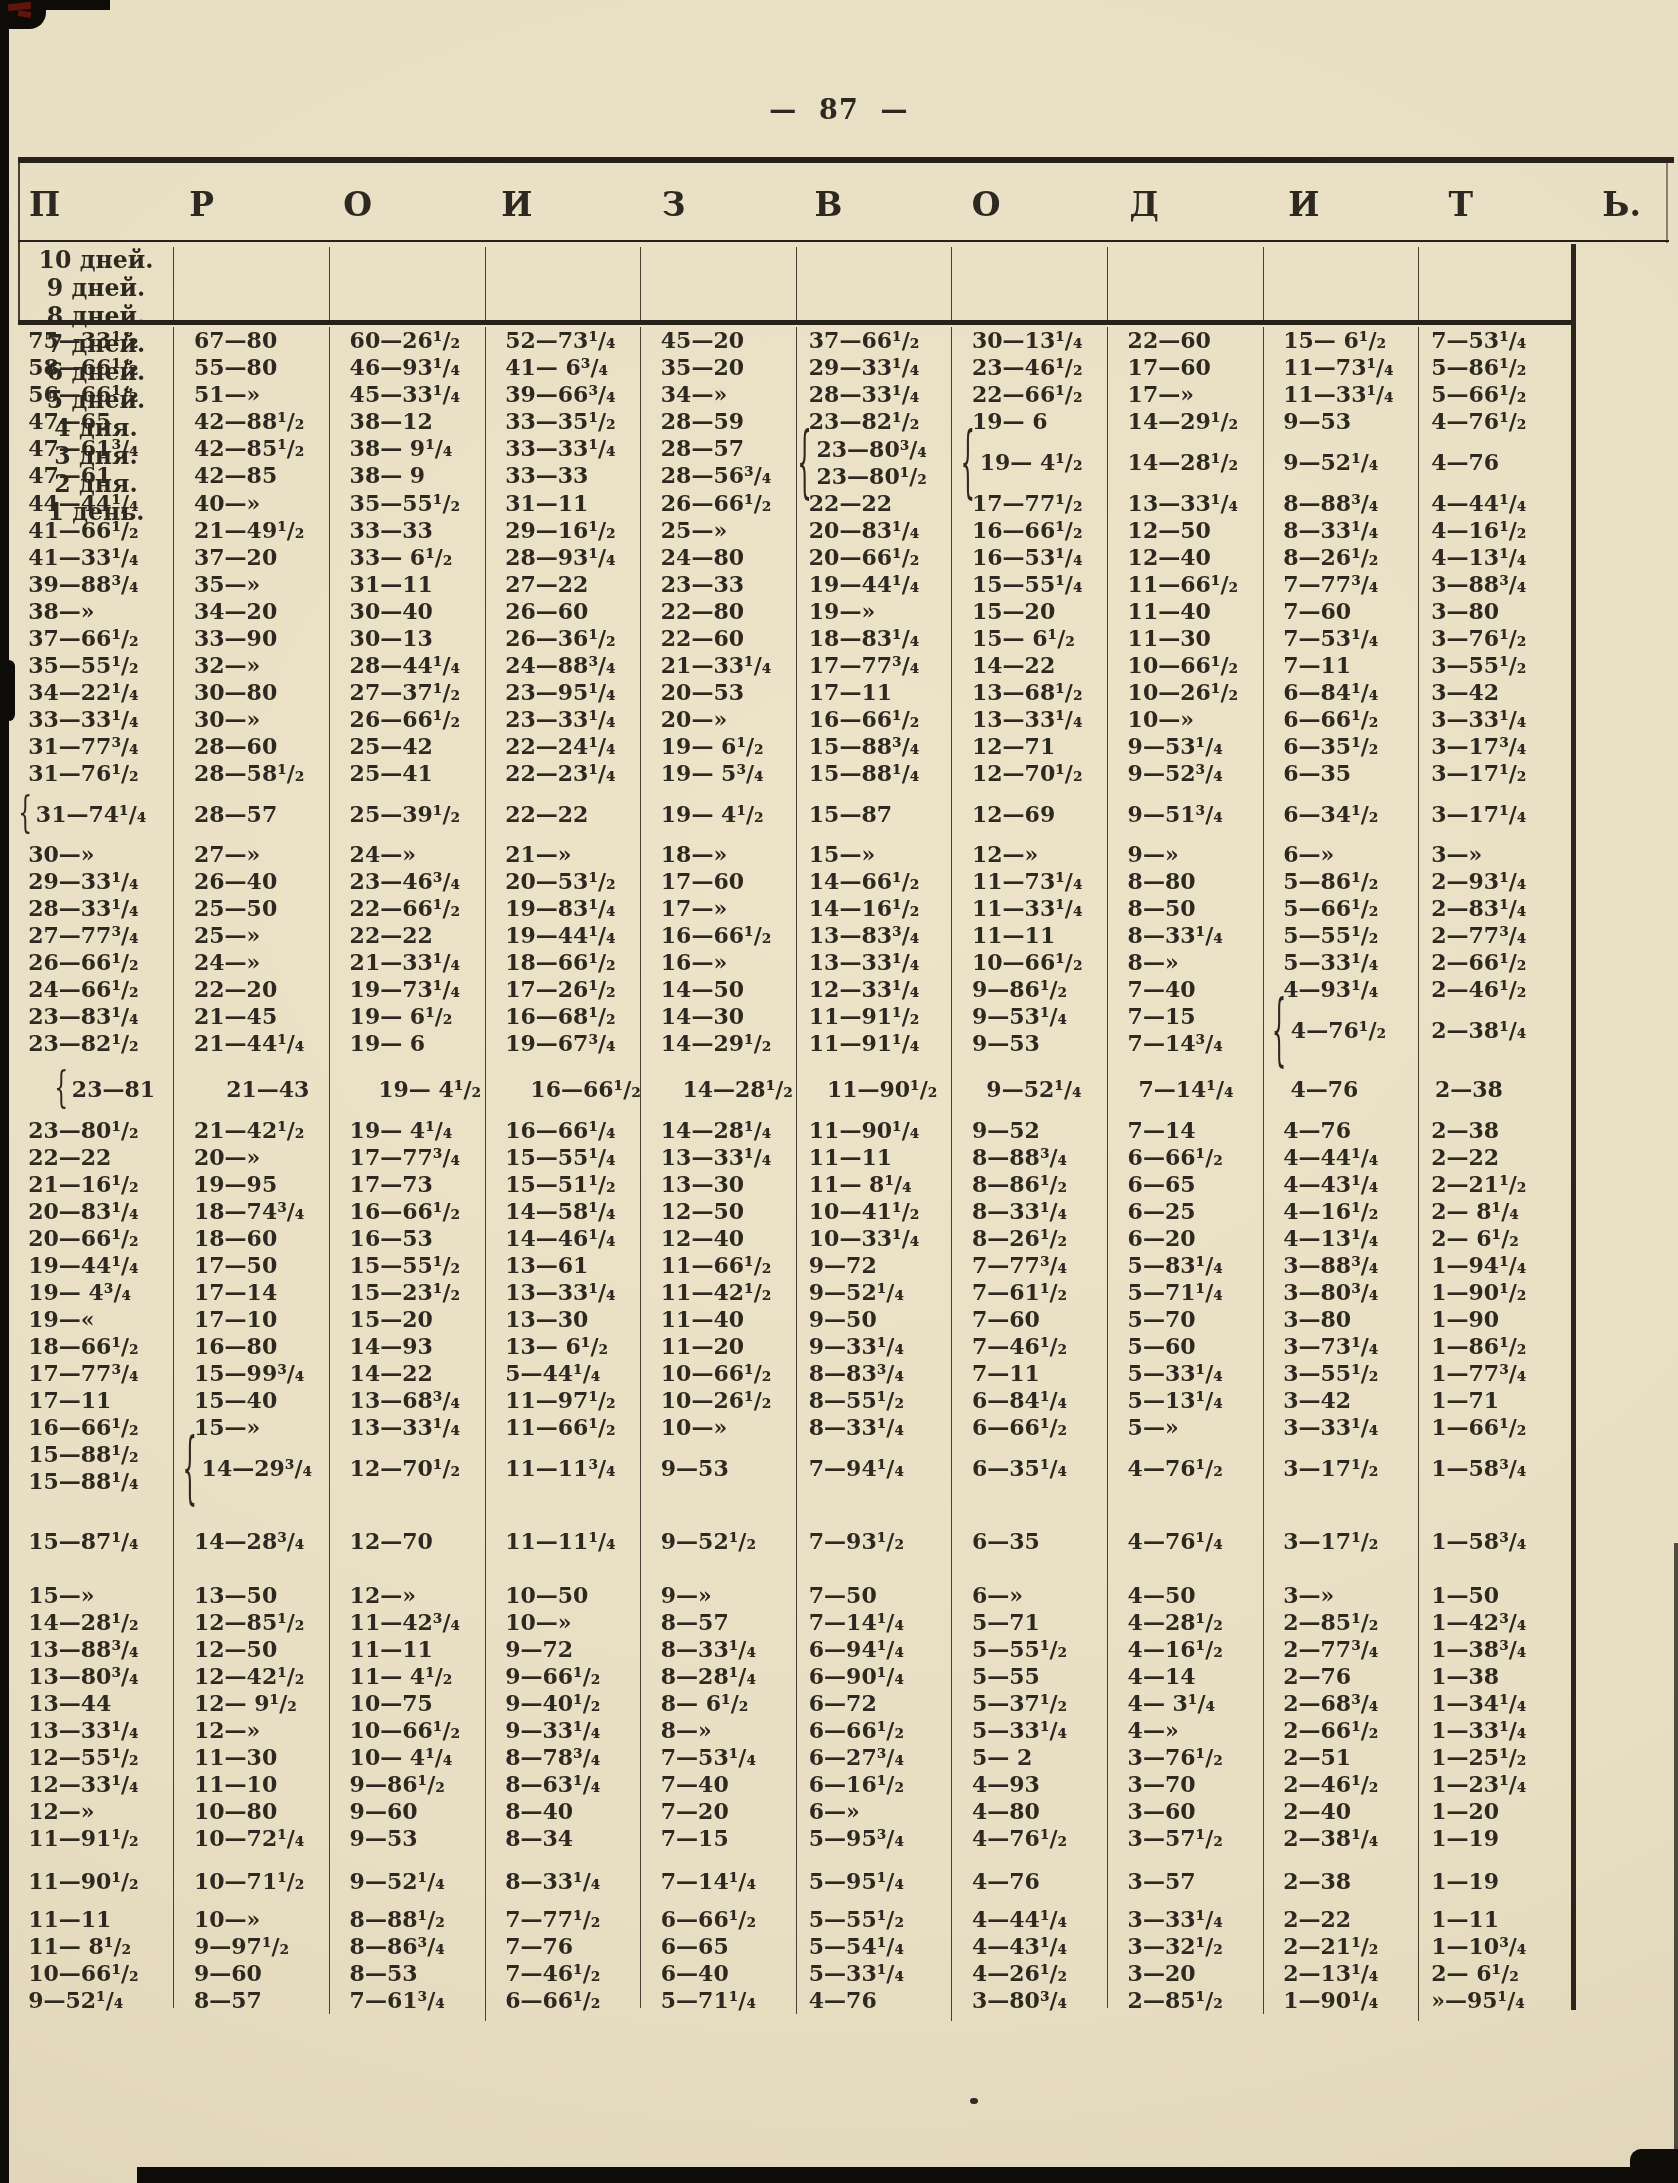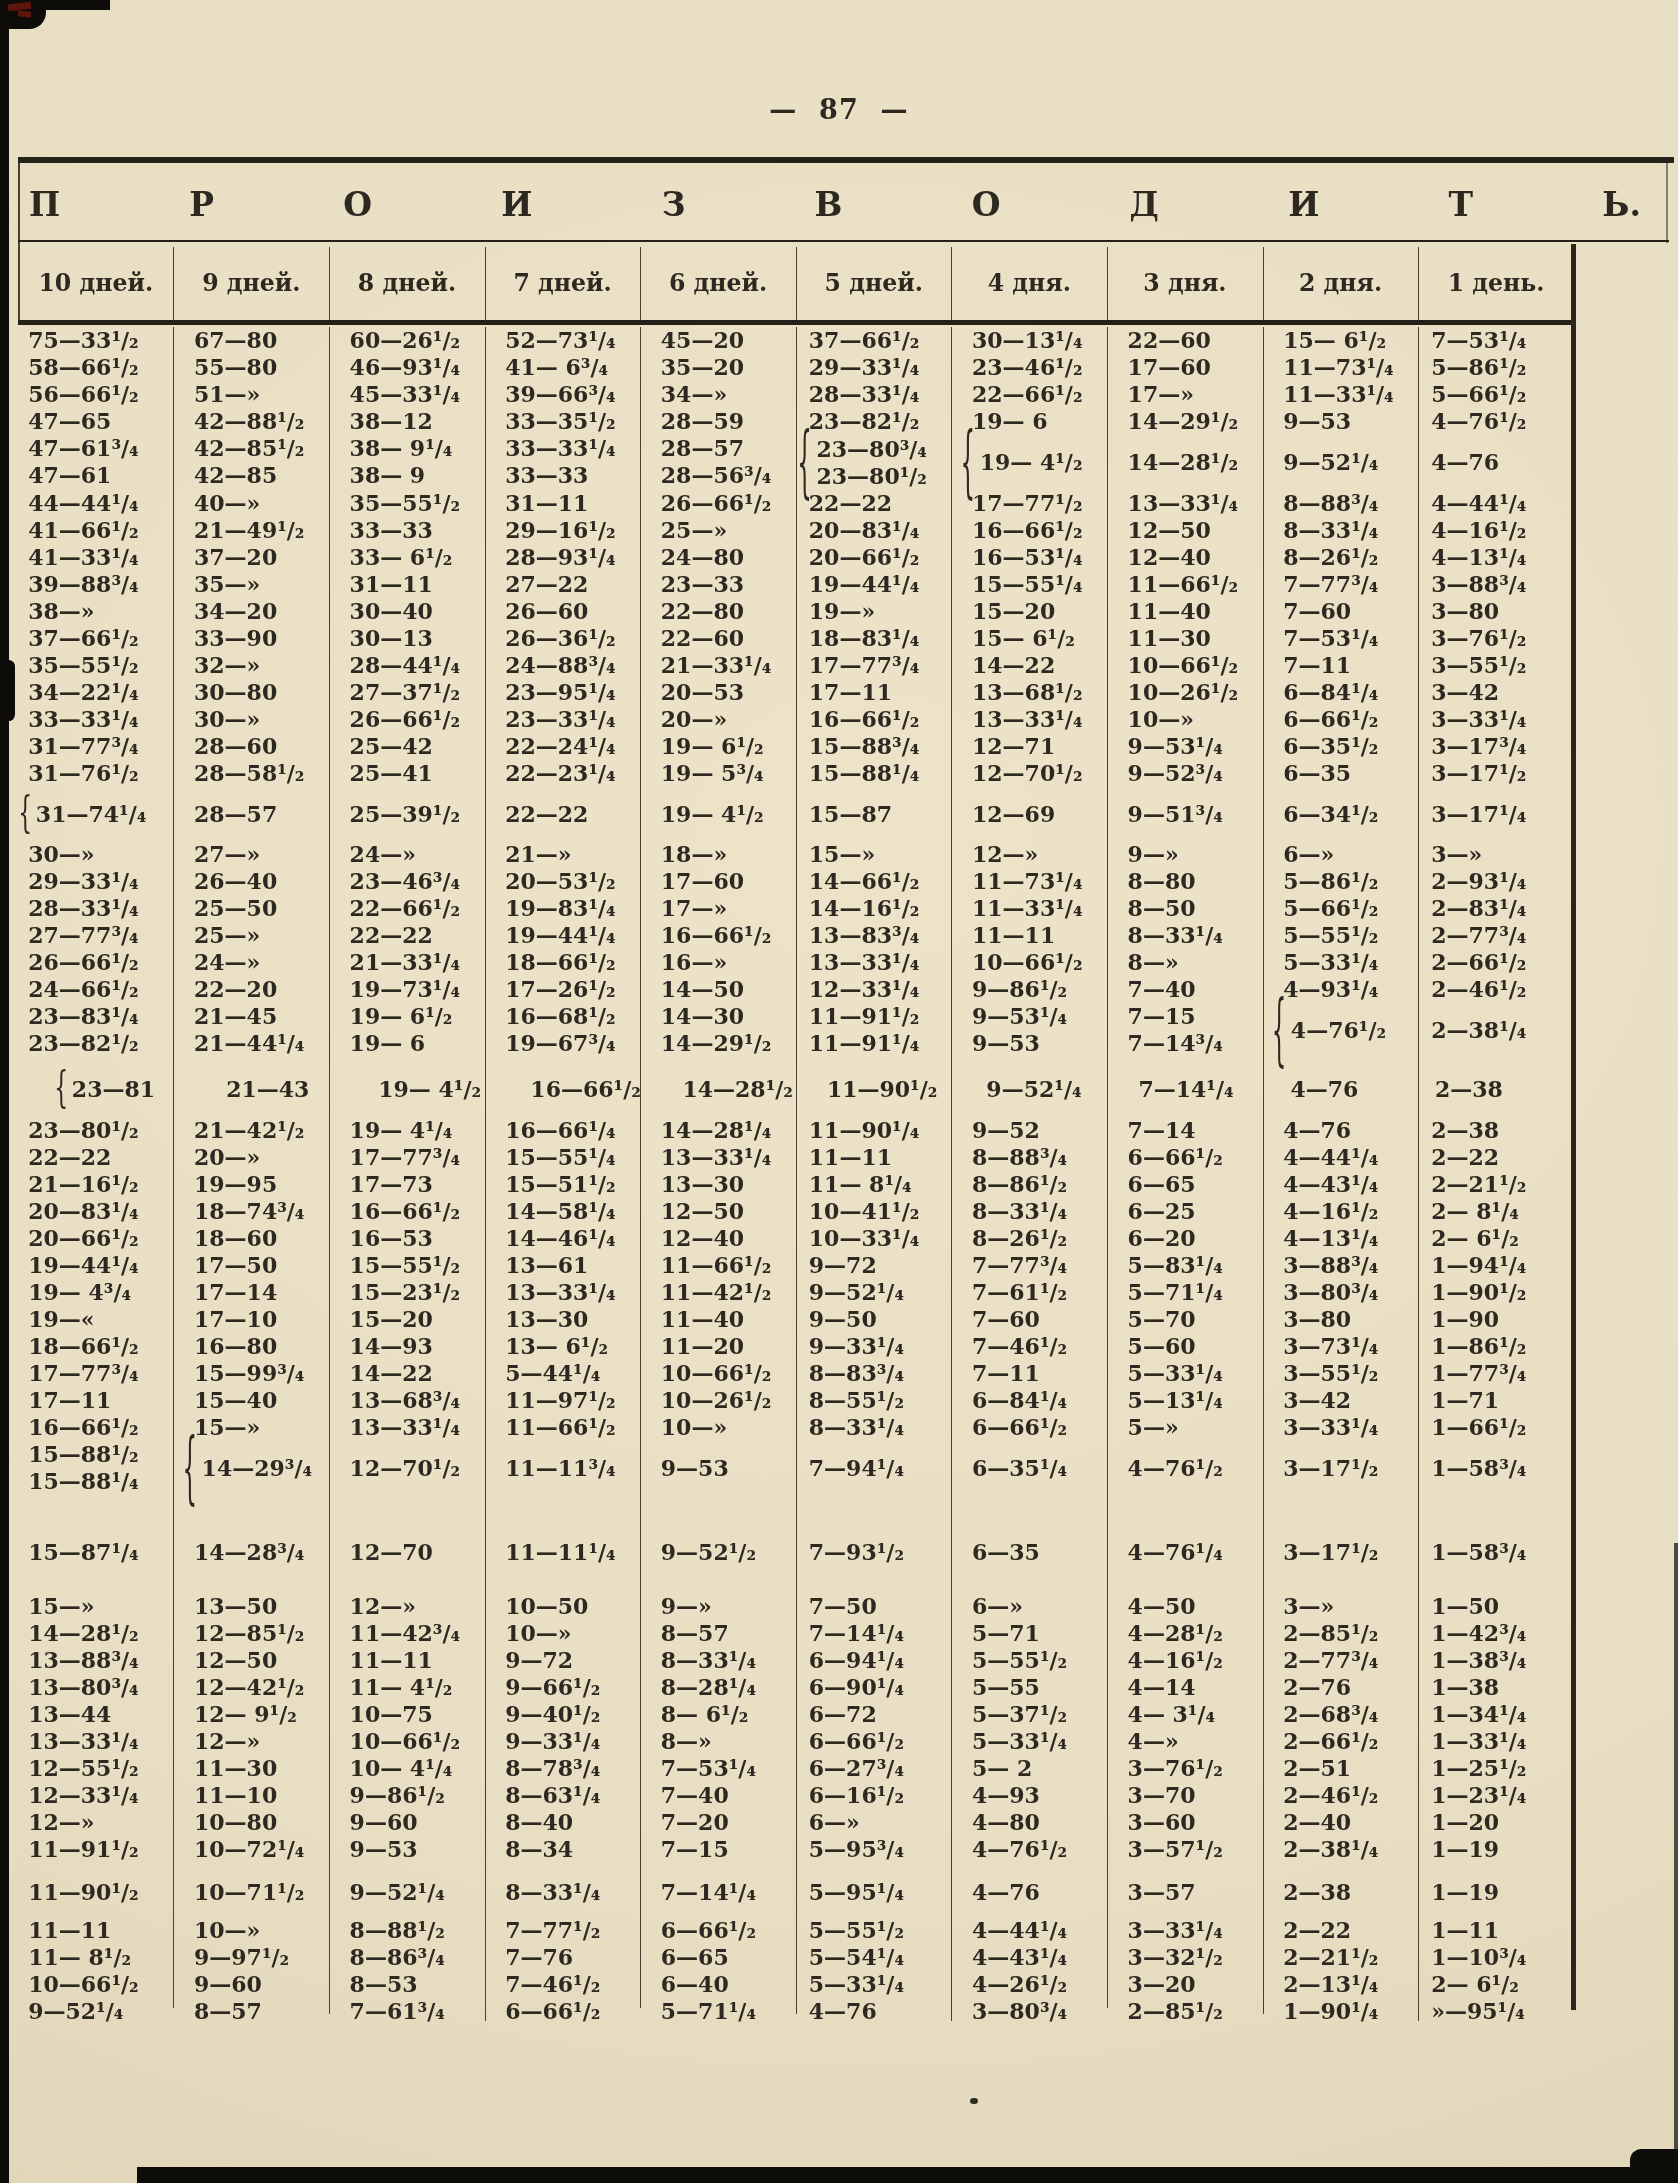--- a/index.html
+++ b/index.html
@@ -23,21 +23,21 @@
     position:absolute; top:94px; left:0; width:1678px; text-align:center;
     font-size:27px; font-weight:bold; letter-spacing:1.3px; white-space:pre;
   }
   .bigheader {
     position:absolute; top:181px; left:29px; width:1612px; height:46px;
     display:flex; justify-content:space-between; align-items:center;
     font-size:33px; font-weight:bold;
   }
   .colheads {
     position:absolute; top:246px; left:18px; width:1556px; height:74px;
-    display:flex; z-index:1;
+    display:flex; z-index:1;flex-direction:column;
   }
   .colheads .ch {
     width:156px; display:flex; align-items:center; justify-content:center;
     font-size:23.6px; font-weight:bold; white-space:pre;
   }
   
   .grid { position:absolute; top:327px; left:18px; width:1556px; z-index:1; }
   .row { display:flex; height:27px; }
   .row.band { height:55px; }
   .cell {
@@ -562,21 +562,21 @@
         <div class="cell c2"><div class="one"><span class="br2">{</span><span>14—29³/₄</span></div></div>
         <div class="cell c3"><div class="one"><span>12—70¹/₂</span></div></div>
         <div class="cell c4"><div class="one"><span>11—11³/₄</span></div></div>
         <div class="cell c5"><div class="one"><span>9—53</span></div></div>
         <div class="cell c6"><div class="one"><span>7—94¹/₄</span></div></div>
         <div class="cell c7"><div class="one"><span>6—35¹/₄</span></div></div>
         <div class="cell c8"><div class="one"><span>4—76¹/₂</span></div></div>
         <div class="cell c9"><div class="one"><span>3—17¹/₂</span></div></div>
         <div class="cell c10"><div class="one"><span>1—58³/₄</span></div></div>
       </div>
-      <div class="row" style="margin-top: 43px;">
+      <div class="row" style="margin-top: 32px;">
         <div class="cell c1">15—87¹/₄</div>
         <div class="cell c2">14—28³/₄</div>
         <div class="cell c3">12—70</div>
         <div class="cell c4">11—11¹/₄</div>
         <div class="cell c5">9—52¹/₂</div>
         <div class="cell c6">7—93¹/₂</div>
         <div class="cell c7">6—35</div>
         <div class="cell c8">4—76¹/₄</div>
         <div class="cell c9">3—17¹/₂</div>
         <div class="cell c10">1—58³/₄</div>

